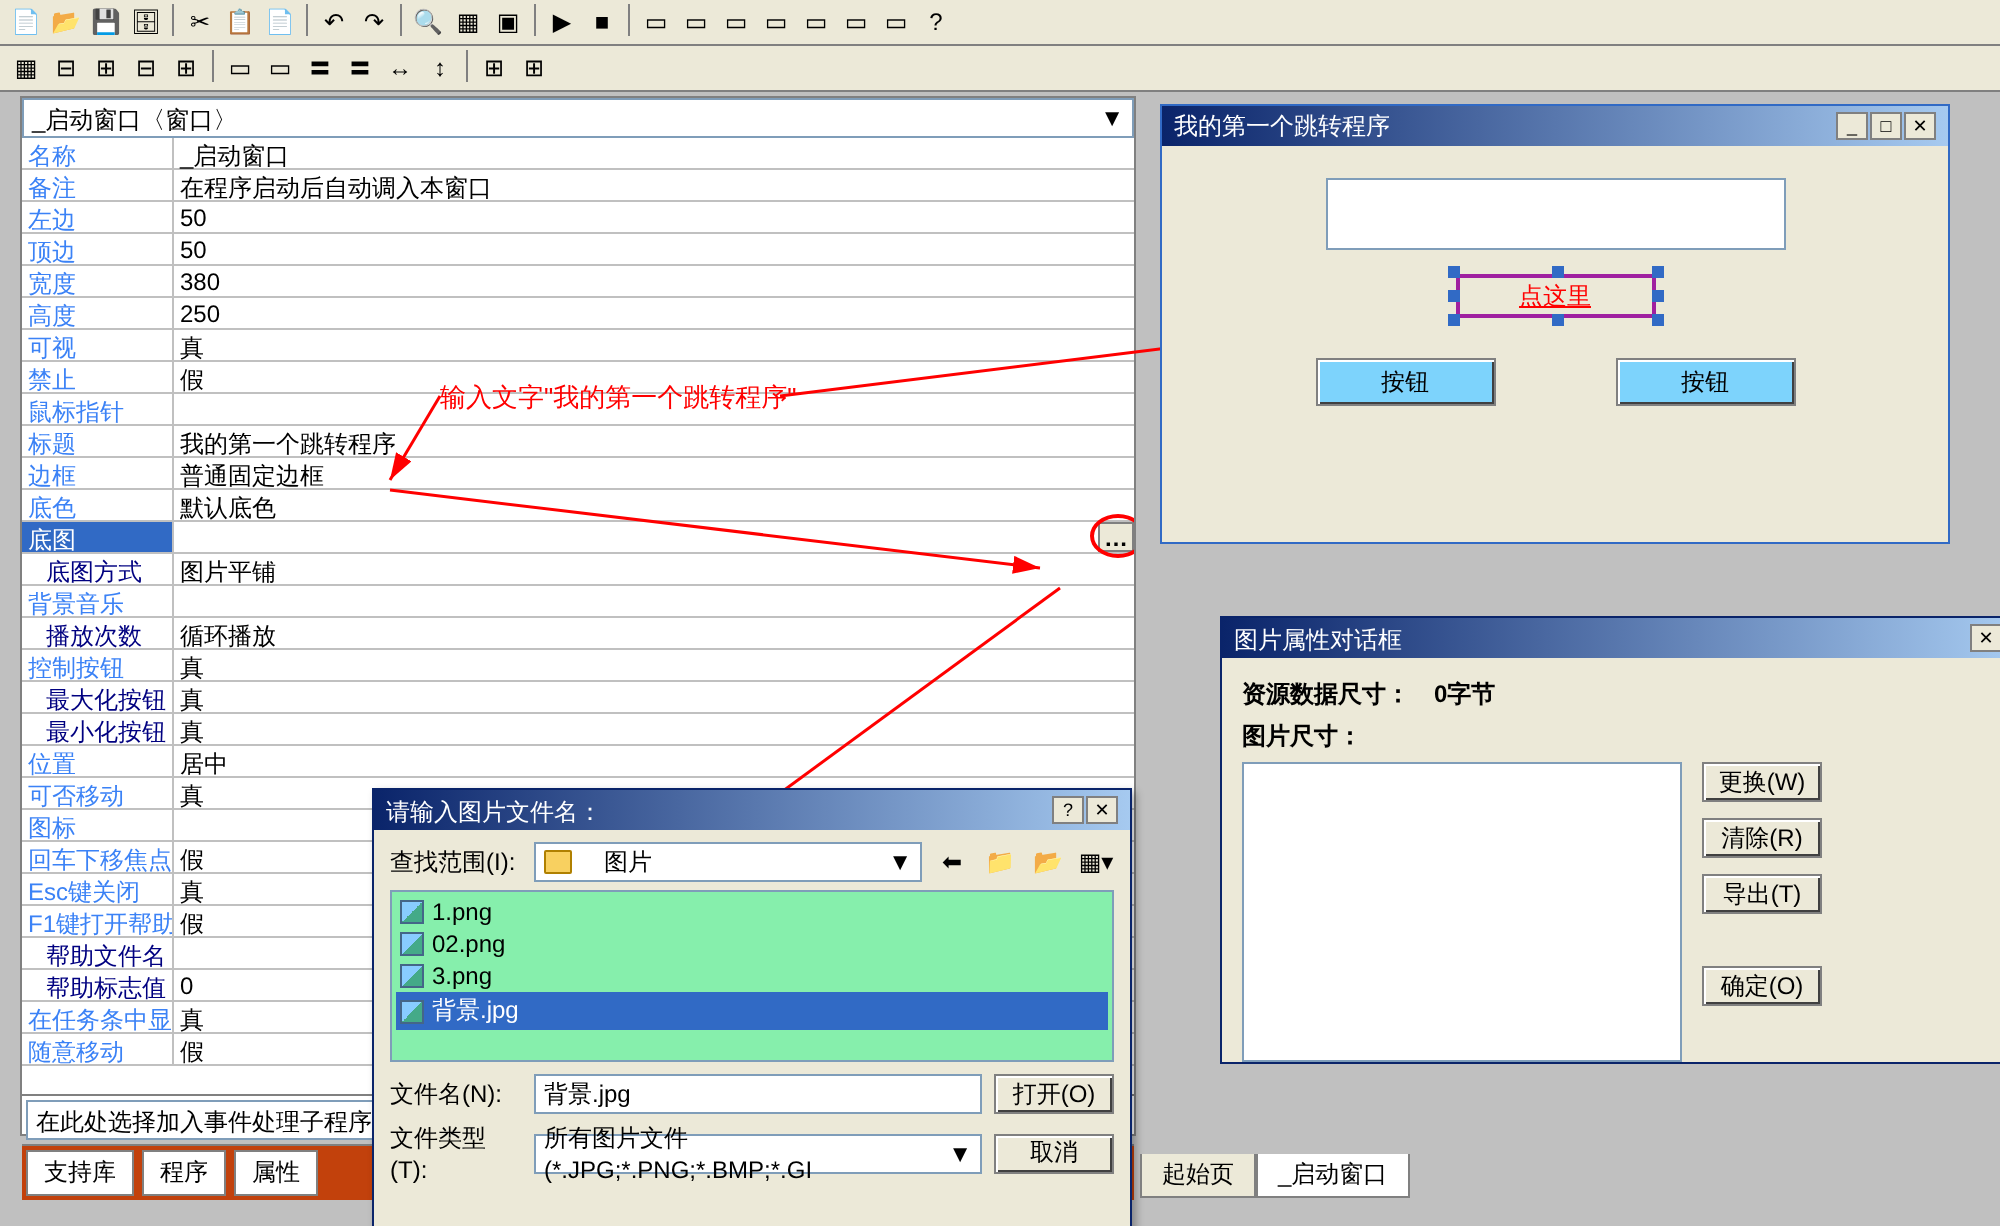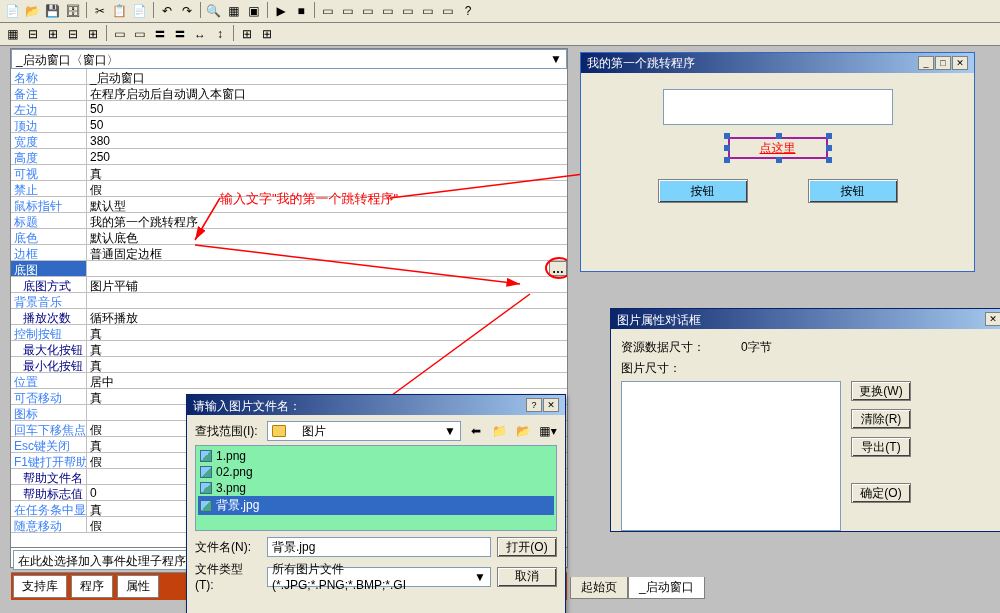--- a/index.html
+++ b/index.html
@@ -53,21 +53,21 @@
 .dlg-list { background: #86efac; border: 1px solid #7f9db9; height: 86px; padding: 2px; }
 .file-item { display: flex; align-items: center; gap: 4px; padding: 1px 2px; }
 .file-item.selected { background: #316ac5; color: white; }
 .dlg-btn { width: 60px; height: 20px; background: #ece9d8; border: 1px solid #808080; box-shadow: inset 1px 1px white, inset -1px -1px #404040; display:flex;align-items:center;justify-content:center;cursor:pointer;}
 
 
 .img-dialog { position: absolute; left: 610px; top: 308px; width: 398px; height: 224px; background: #ece9d8; border: 1px solid #0a246a; }
 .img-body { padding: 10px; display: flex; gap: 10px; }
 .img-preview { background: white; border: 1px solid #7f9db9; width: 220px; height: 150px; }
 .img-btns { display: flex; flex-direction: column; gap: 8px; }
-.img-info-row { display:flex; gap:36px; margin-bottom:4px;}
+.img-info-row { display:flex; gap:12px; margin-bottom:4px;font-weight:bold;}
 
 
 .bottom-tabs { position: absolute; left: 570px; bottom: 14px; display: flex; }
 .btab { padding: 2px 10px; background: #ece9d8; border: 1px solid #808080; border-top:none; }
 .btab.active { background: white; }
 .folder-ico { width:14px;height:12px;background:#f8d060;border:1px solid #b08000;border-radius:1px;display:inline-block;}
 .pic-ico { width:12px;height:12px;background:linear-gradient(135deg,#8cf 50%,#4a8 50%); border:1px solid #468;display:inline-block;}
 </style>
 </head>
 <body>
@@ -154,33 +154,32 @@
       <div class="prop-row">
         <div class="prop-name blue">可视</div>
         <div class="prop-val">真</div>
       </div>
       <div class="prop-row">
         <div class="prop-name blue">禁止</div>
         <div class="prop-val">假</div>
       </div>
       <div class="prop-row">
         <div class="prop-name blue">鼠标指针</div>
-        <div class="prop-val">默认型</div>
       </div>
       <div class="prop-row">
         <div class="prop-name blue">标题</div>
         <div class="prop-val">我的第一个跳转程序</div>
       </div>
       <div class="prop-row">
+        <div class="prop-name blue">边框</div>
+        <div class="prop-val">普通固定边框</div>
+      </div>
+      <div class="prop-row">
         <div class="prop-name blue">底色</div>
         <div class="prop-val">默认底色</div>
-      </div>
-      <div class="prop-row">
-        <div class="prop-name blue">边框</div>
-        <div class="prop-val">普通固定边框</div>
       </div>
       <div class="prop-row">
         <div class="prop-name blue selected">底图</div>
         <div class="prop-val with-btn">
           <div class="ellipsis-btn">…</div>
           <div class="ellipsis-circle"></div>
         </div>
       </div>
       <div class="prop-row">
         <div class="prop-name indented">底图方式</div>

